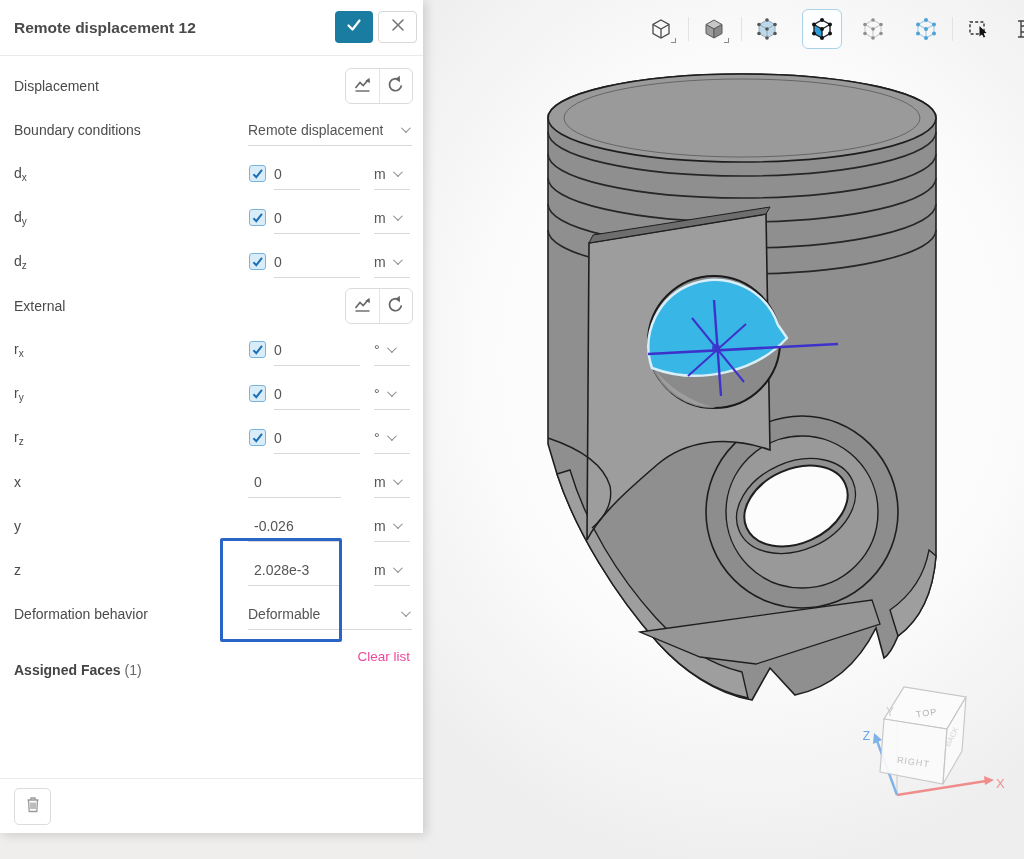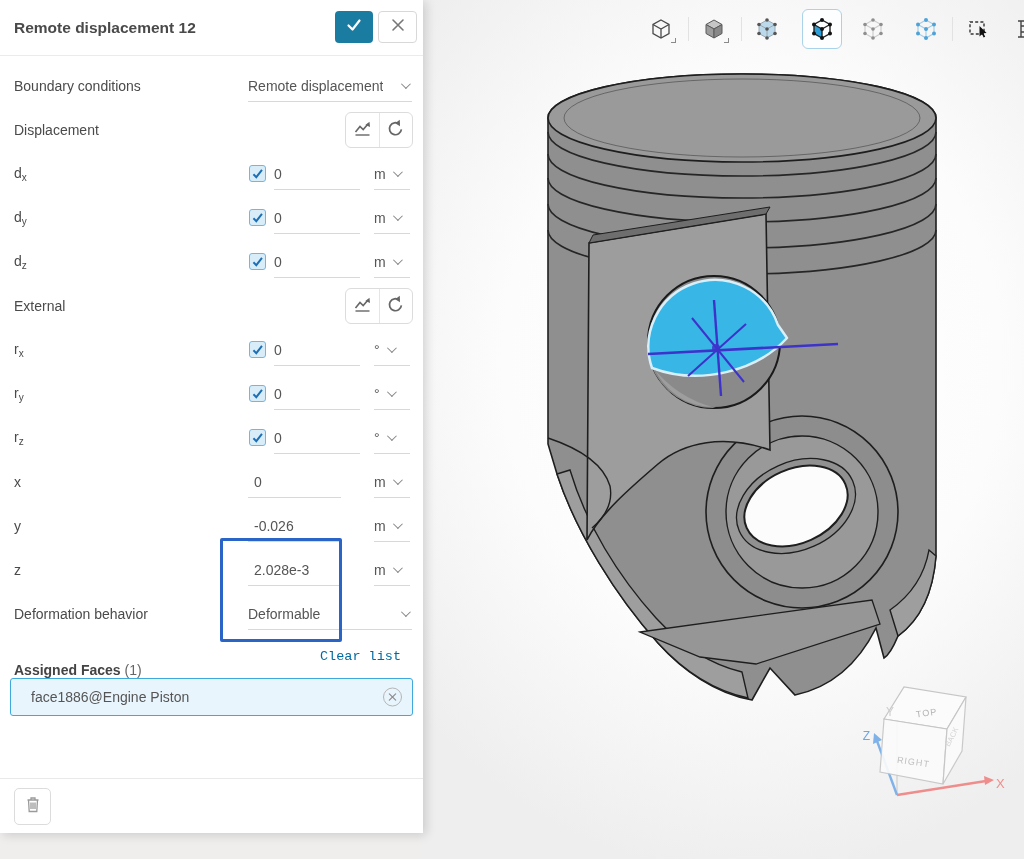--- a/index.html
+++ b/index.html
@@ -46,22 +46,22 @@
                 border:1px solid #dcdcdc; border-radius:6px; background:#fff; display:flex; }
   .icon-group .ig-btn { flex:1; display:flex; align-items:center; justify-content:center; cursor:pointer; }
   .icon-group .ig-btn + .ig-btn { border-left:1px solid #e5e5e5; }
   .sq-btn { position:absolute; left:377px; top:4px; width:36px; height:36px;
             border:1px solid #dcdcdc; border-radius:6px; background:#fff;
             display:flex; align-items:center; justify-content:center; cursor:pointer; }
 
   .hl-rect { position:absolute; left:220px; top:538px; width:122px; height:104px;
              border:3px solid #2a64c6; border-radius:2px; pointer-events:none; z-index:6; }
 
-  .clear-link { position:absolute; right:22px; top:50%; transform:translateY(-50%);
-                font-size:13.5px; color:#0369a1; cursor:pointer;font-family:Liberation Mono, monospace; }
+  .clear-link { position:absolute; right:13px; top:50%; transform:translateY(-50%);
+                font-size:13.5px; color:#ec4899; cursor:pointer; }
   .face-chip { position:relative; margin:2px 10px 0 10px; height:38px; background:#e9f5fc;
                border:1.5px solid #3fa9de; border-radius:3px; display:flex; align-items:center; }
   .face-chip .chip-text { margin-left:20px; font-size:14px; color:#555; }
   .chip-x { position:absolute; right:10px; top:50%; transform:translateY(-50%);
             width:19px; height:19px; border:1.2px solid #b5b5b5; border-radius:50%;
             display:flex; align-items:center; justify-content:center; cursor:pointer; }
   .panel-footer { position:absolute; left:0; right:0; bottom:0; height:55px; border-top:1px solid #e9e9e9; }
   .trash-btn { position:absolute; left:14px; top:9px; width:37px; height:37px;
                border:1px solid #dcdcdc; border-radius:5px; background:#fff;
                display:flex; align-items:center; justify-content:center; cursor:pointer; }
@@ -95,28 +95,20 @@
         <svg width="14" height="14" viewBox="0 0 14 14">
             <path d="M2,2 L12,12 M12,2 L2,12" stroke="#777" stroke-width="1.6" stroke-linecap="round"></path>
           </svg>
       </span>
     </div>
   </div>
 
   <div class="panel-body">
 
     <div class="prow">
-      <div class="lbl">Boundary conditions</div>
-      <div class="select-field">
-        <span class="sel-text">Remote displacement</span>
-        <span class="chev"></span>
-      </div>
-    </div>
-
-    <div class="prow">
       <div class="lbl">Displacement</div>
       <div class="icon-group">
         <div class="ig-btn">
           <span>
             <svg width="19" height="19" viewBox="0 0 19 19">
                 <path d="M2.5,13 L7,7.5 L10.2,10.5 L15,5" fill="none" stroke="#666" stroke-width="1.6"></path>
                 <polygon points="16.5,2.8 17,8 12.4,5.9" fill="#666"></polygon>
                 <path d="M2.5,16 L16.5,16" stroke="#666" stroke-width="1.4"></path>
               </svg>
           </span>
@@ -126,20 +118,28 @@
             <svg width="19" height="19" viewBox="0 0 19 19">
                 <path d="M13.4,5.2 A6,6 0 1 0 15.4,10.4" fill="none" stroke="#666" stroke-width="1.7"></path>
                 <polygon points="13.8,0.8 14,7.2 9.2,4.2" fill="#666"></polygon>
               </svg>
           </span>
         </div>
       </div>
     </div>
 
     <div class="prow">
+      <div class="lbl">Boundary conditions</div>
+      <div class="select-field">
+        <span class="sel-text">Remote displacement</span>
+        <span class="chev"></span>
+      </div>
+    </div>
+
+    <div class="prow">
       <div class="lbl"><span>d</span><sub>x</sub></div>
       <div class="checkbox">
           <svg width="13" height="13" viewBox="0 0 16 16">
             <polyline points="3,9 6.5,12.5 13.5,3.5" fill="none" stroke="#1a6fb5" stroke-width="2.4"></polyline>
           </svg>
         </div>
       <div class="value-field">
           <span>0</span>
         </div>
       <div class="unit-select">
@@ -288,28 +288,20 @@
     </div>
 
     <div class="prow" style="height:40px;">
       <div class="lbl bold">
         <span>Assigned Faces</span>
         <span class="count">(1)</span>
       </div>
       <div class="clear-link">Clear list</div>
     </div>
 
-    <div class="face-chip">
-      <span class="chip-text">face1886@Engine Piston</span>
-      <span class="chip-x">
-        <svg width="9" height="9" viewBox="0 0 10 10">
-            <path d="M1.5,1.5 L8.5,8.5 M8.5,1.5 L1.5,8.5" stroke="#8f8f8f" stroke-width="1.4" stroke-linecap="round"></path>
-          </svg>
-      </span>
-    </div>
   </div>
 
   <div class="hl-rect"></div>
 
   <div class="panel-footer">
     <div class="trash-btn">
       <span>
         <svg width="18" height="19" viewBox="0 0 18 19">
             <path d="M3.5,5 L14.5,5 M7,5 L7,3 L11,3 L11,5 M4.5,5 L5.2,16.5 L12.8,16.5 L13.5,5 M7,7.5 L7,14 M9,7.5 L9,14 M11,7.5 L11,14" fill="none" stroke="#9a9a9a" stroke-width="1.3"></path>
           </svg>

